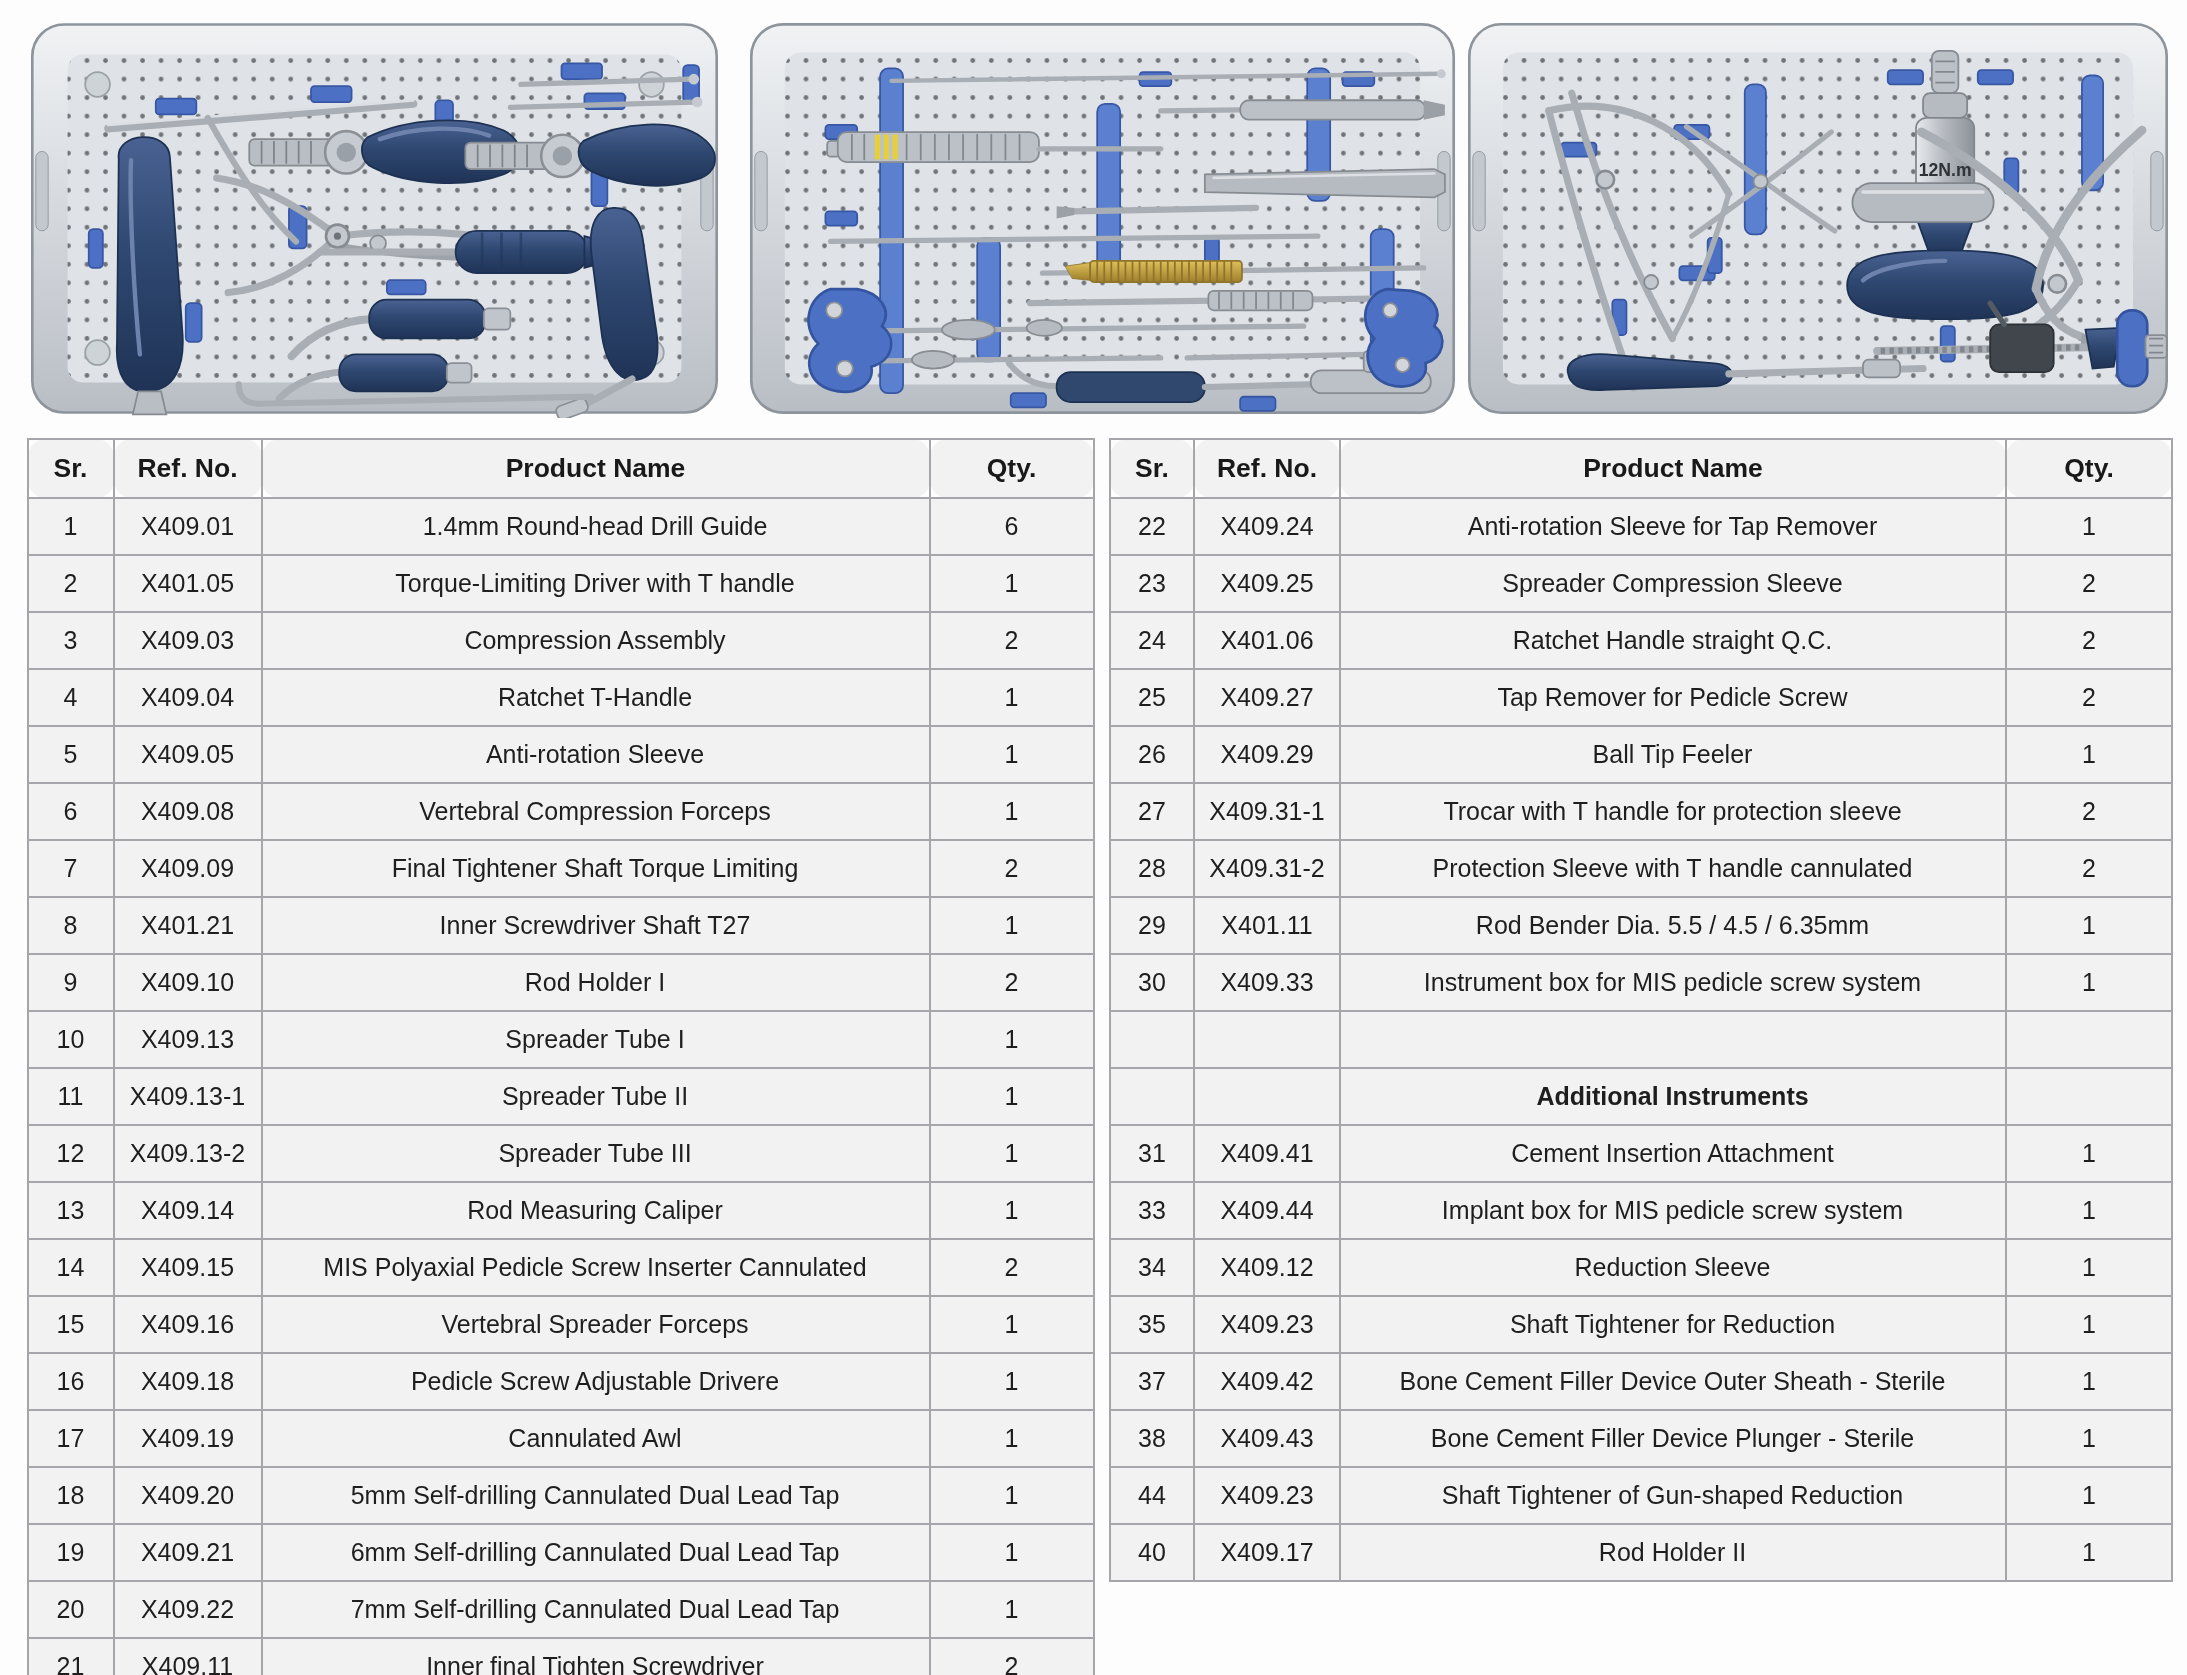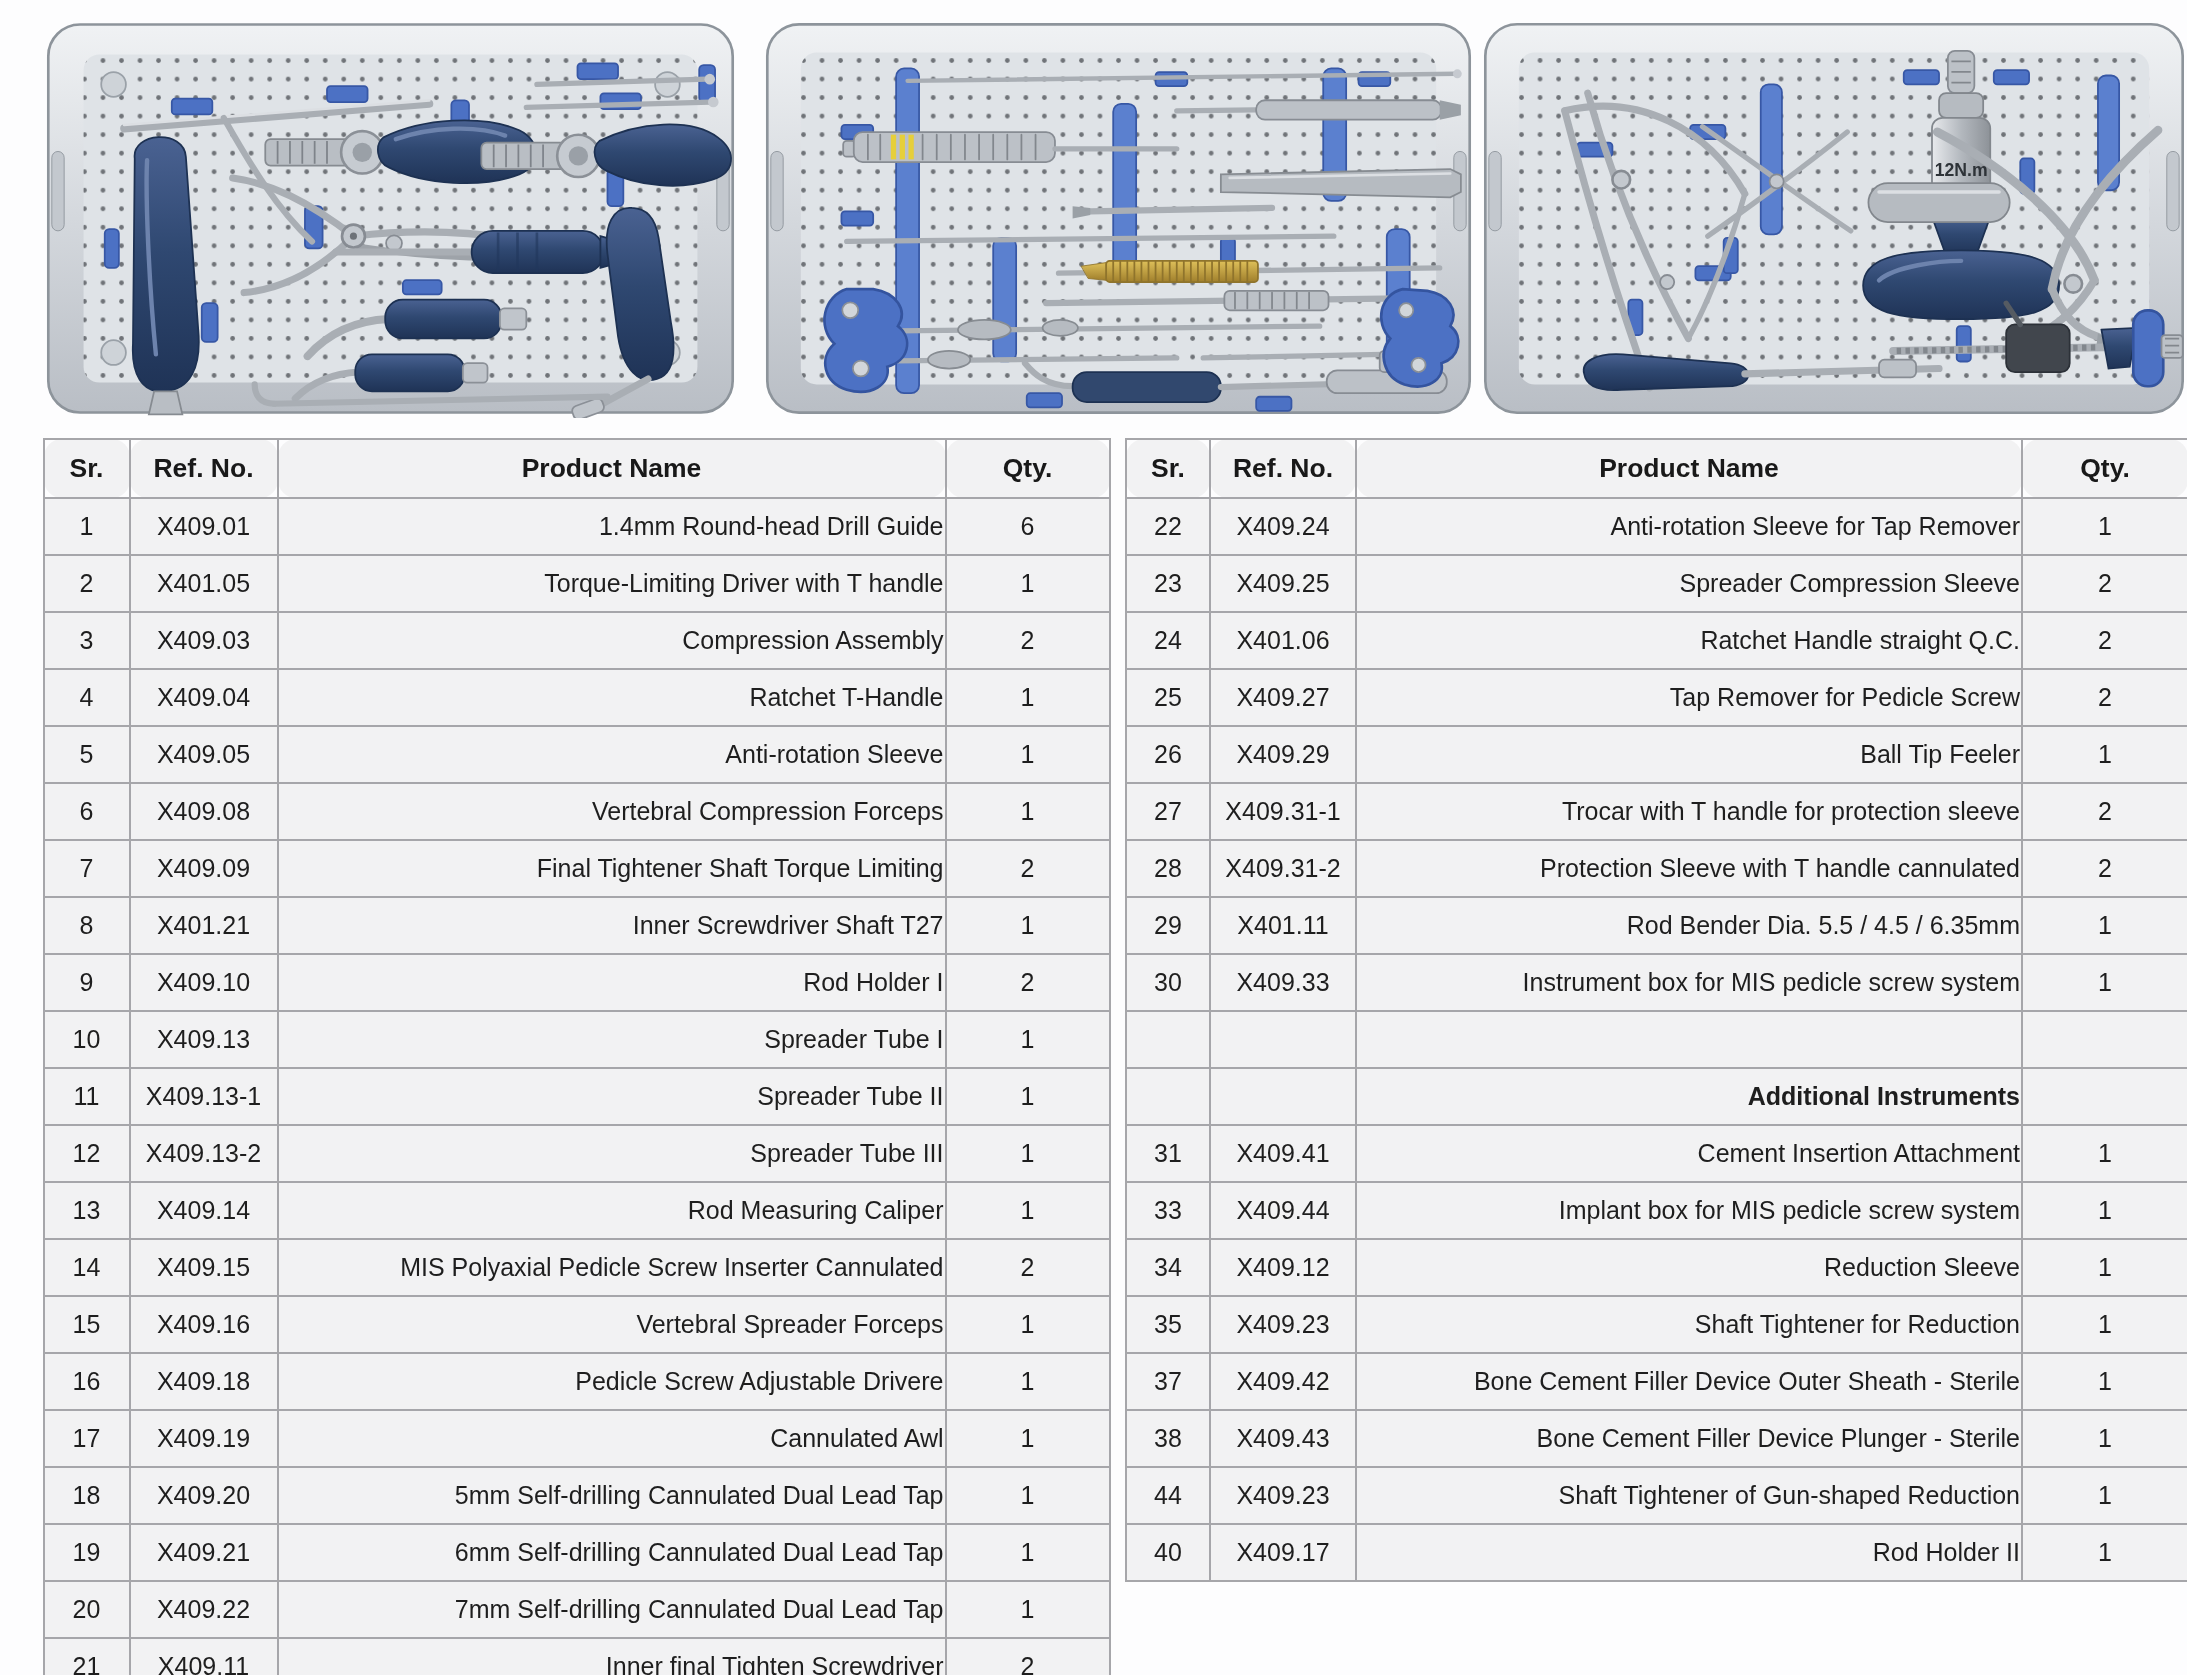--- a/index.html
+++ b/index.html
@@ -3,21 +3,21 @@
 <meta charset="utf-8">
 <style>
   html,body{margin:0;padding:0;}
   body{
     width:2188px;height:1675px;
     background:#fdfdfe;
     font-family:"Liberation Sans", sans-serif;
     position:relative;
     -webkit-font-smoothing:antialiased;
   }
-  .page{position:absolute;inset:0;margin-left:16px;}
+  .page{position:absolute;inset:0;}
   .photo{position:absolute;top:19.4px;height:399px;}
   #tray1{left:26.5px;width:695px;}
   #tray2{left:746px;width:713px;}
   #tray3{left:1464px;width:708px;}
 
   .clip{fill:#4c71c4;stroke:#3757a5;stroke-width:2;}
   .rail{fill:#5b80cf;stroke:#3757a5;stroke-width:2;}
   .rod{stroke:#a9aeb4;fill:none;}
   .rodhl{stroke:#dcdfe3;fill:none;}
   .silver{fill:#bcc1c7;stroke:#878c93;stroke-width:2;}
@@ -34,21 +34,21 @@
     background:#f2f2f3;
     color:#1e1e1e;
     overflow:hidden;white-space:nowrap;
   }
   table.parts th{
     height:55px;font-size:26.5px;font-weight:bold;text-align:center;color:#191919;border-radius:18px;
   }
   table.parts td{
     height:53px;font-size:25px;text-align:center;
   }
-  table.parts td.name{text-align:right;padding-left:0;}
+  table.parts td.name{text-align:center;padding-left:0;}
   table.parts td.name.section{font-weight:bold;}
   table.parts td.name.small{font-size:19px;letter-spacing:-0.3px;}
   table.parts td.qsmall{font-size:22px;}
 </style>
 </head>
 <body>
 
 <div class="page">
 
   <svg class="photo" id="tray1" viewBox="0 0 788 452" xmlns="http://www.w3.org/2000/svg">

